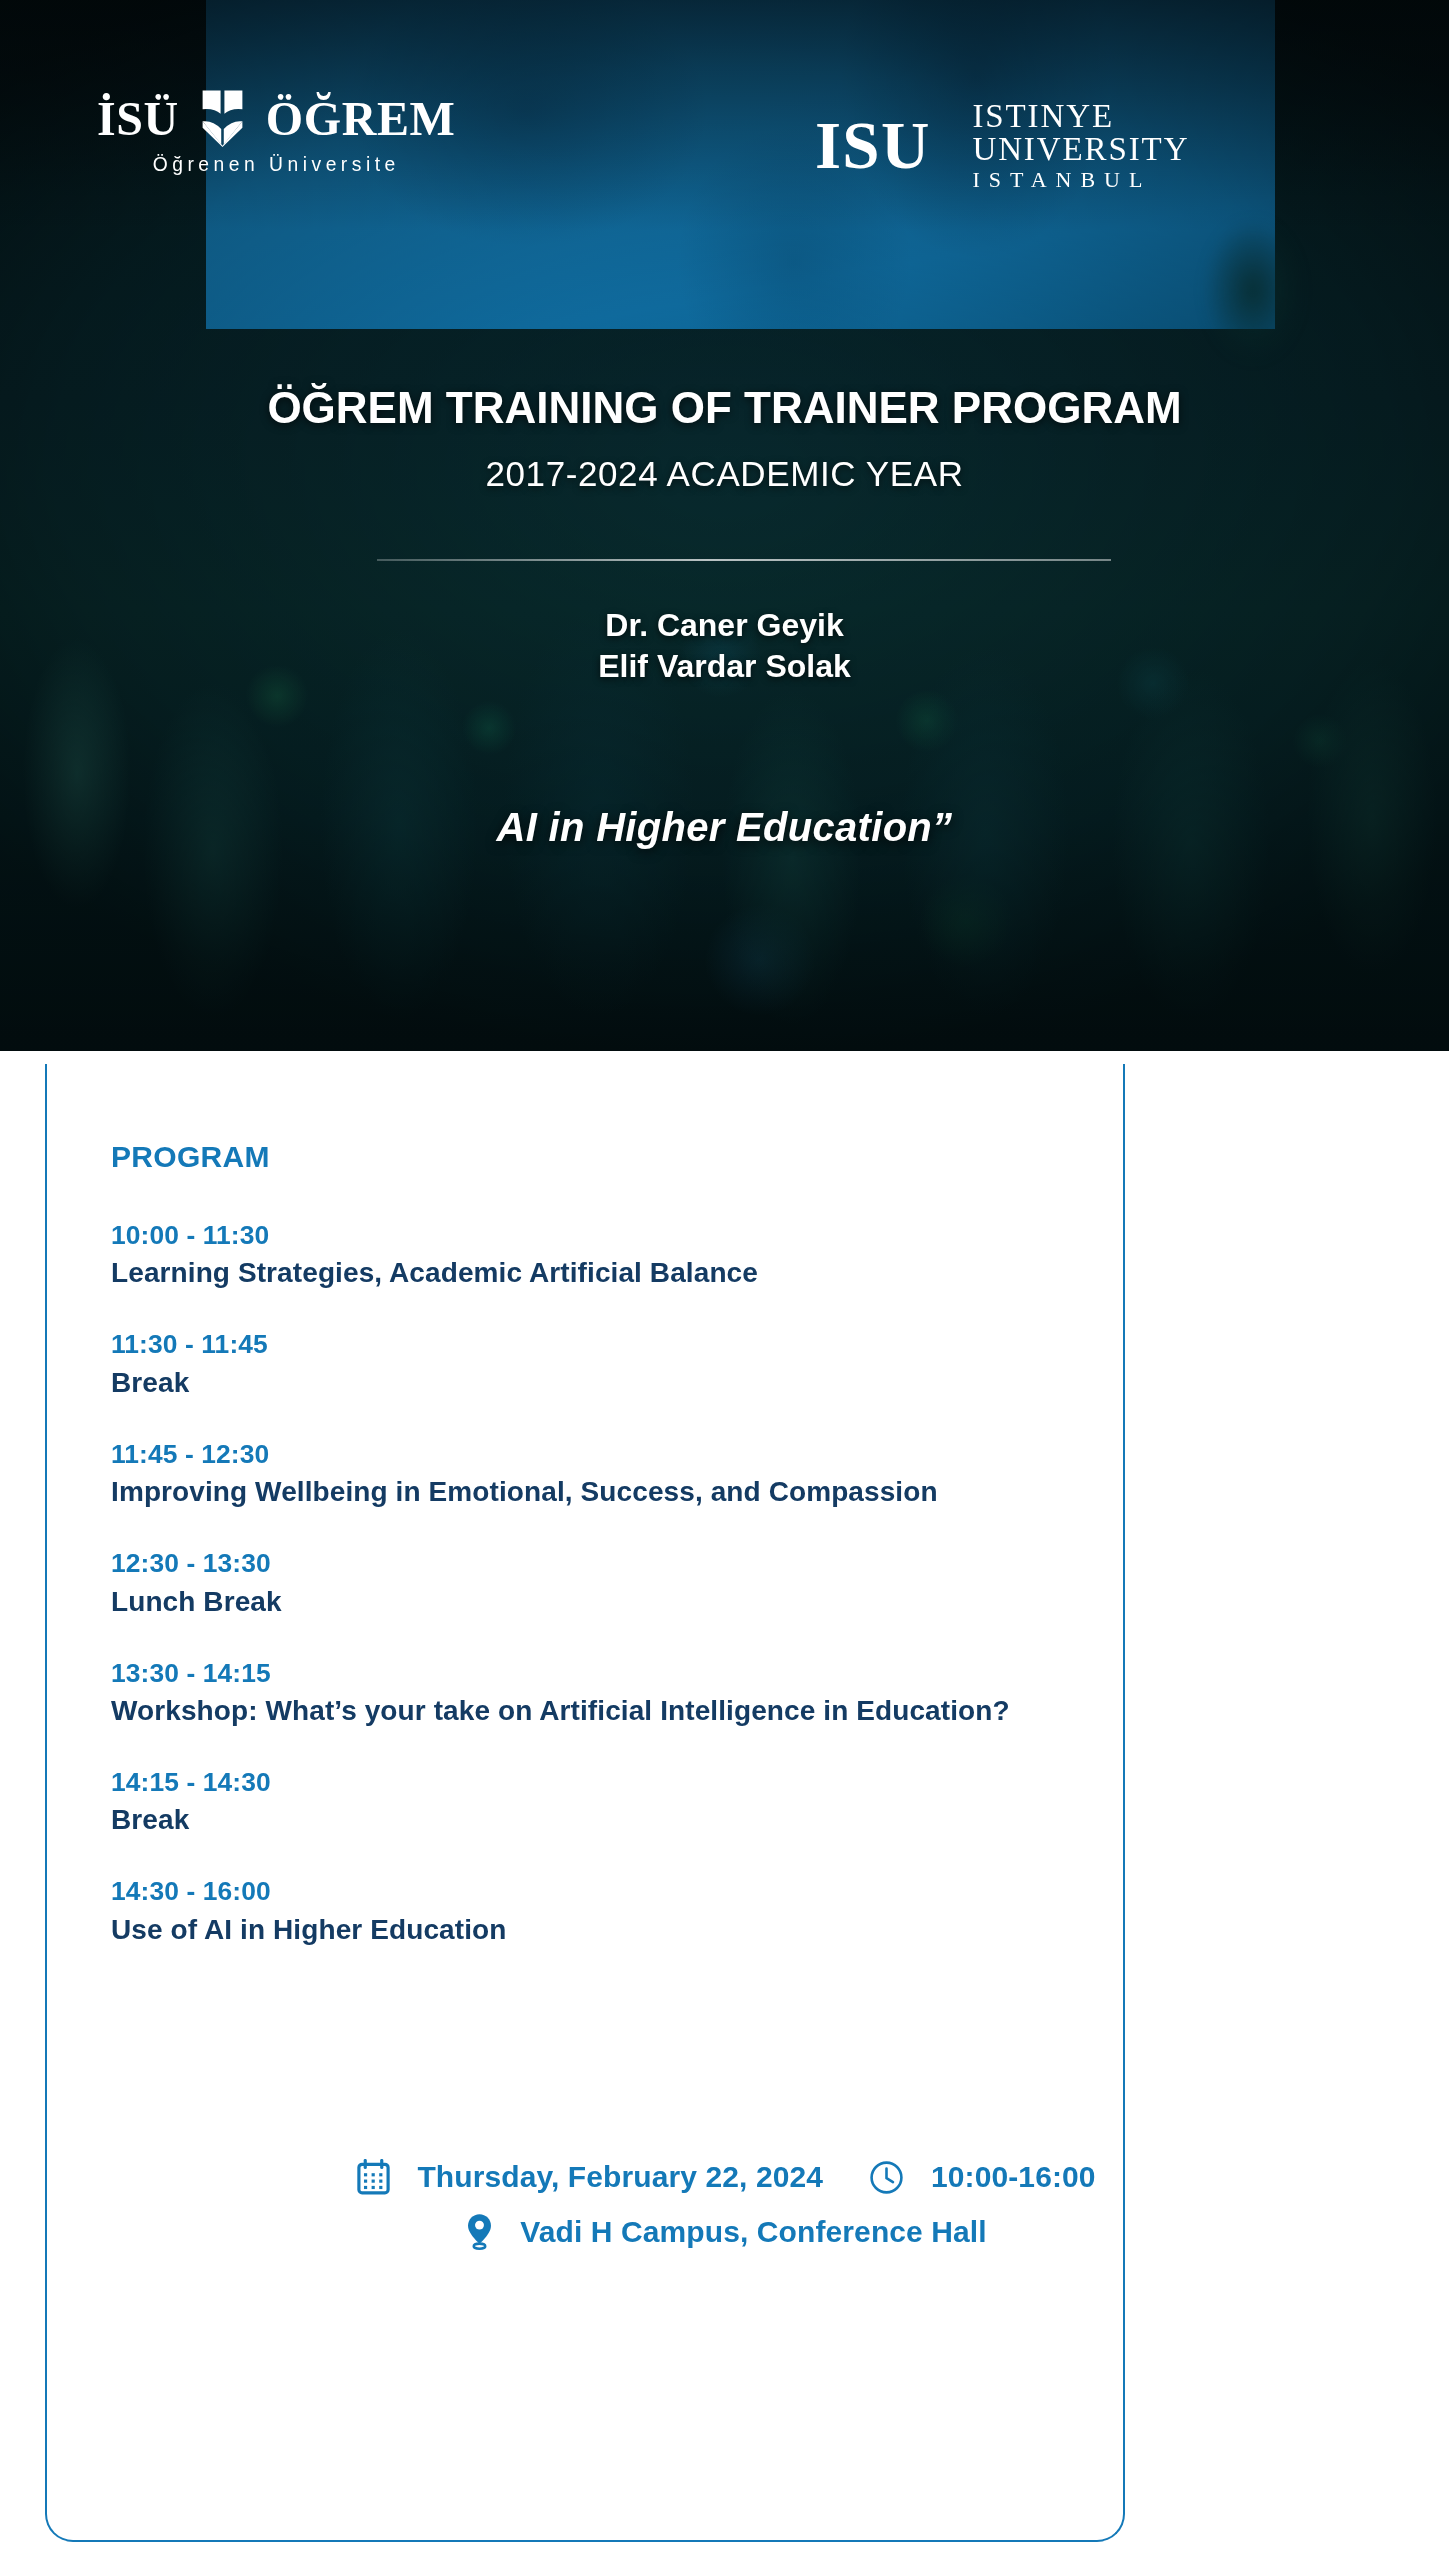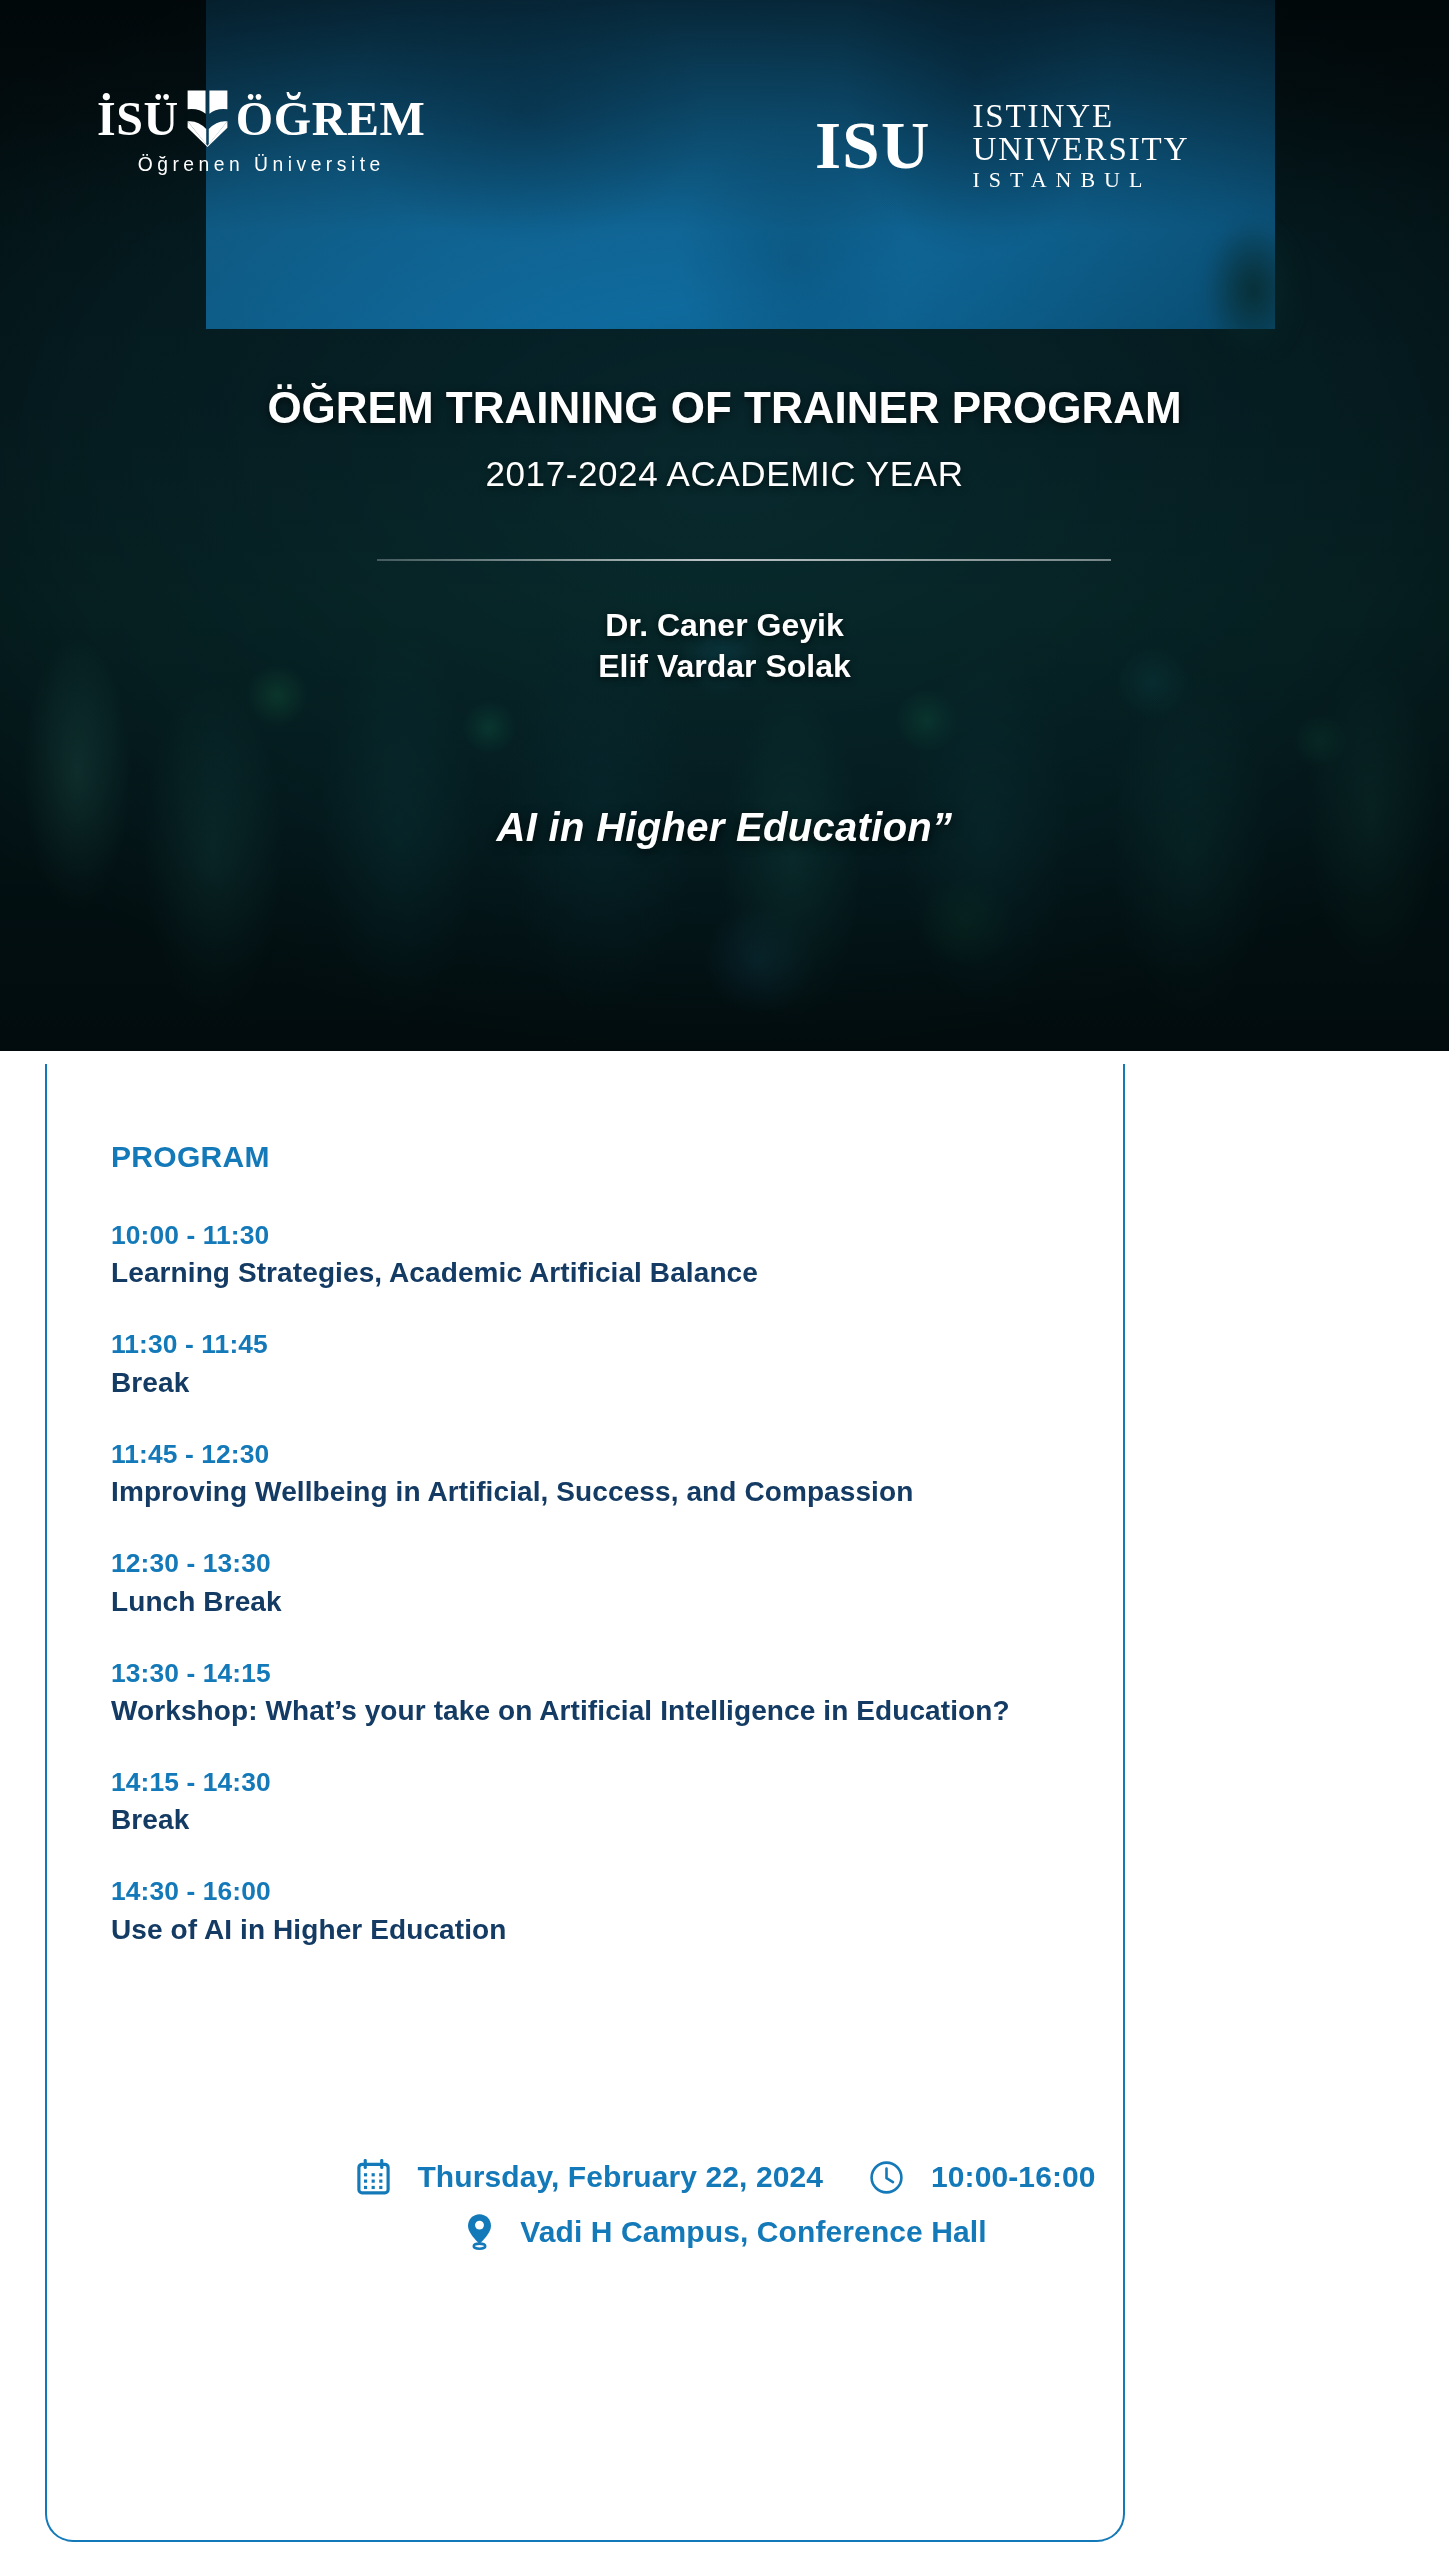--- a/index.html
+++ b/index.html
@@ -64,21 +64,21 @@
   .podium {
     position:absolute; left:1179px; top:213px; width:148px; height:193px;
     background:radial-gradient(ellipse 71px 103px at 50% 40%, rgba(10,55,55,.85), transparent 70%);
     filter:blur(6.4px);
   }
 
   
   .logo-row { position:absolute; left:0; top:84px; width:1449px; height:129px; }
   .ogrem-logo { position:absolute; left:97px; top:6.4px; color:#fff; }
   .ogrem-main {
-    display:flex; align-items:center; gap:6px;
+    display:flex; align-items:center; gap:21px;
     font-family:"Liberation Serif", serif; font-weight:700;
     font-size:48px; letter-spacing:0.6px; line-height:1;
   }
   .book-icon { width:45px; height:59px; display:block; margin-top:-2.6px; }
   .ogrem-sub {
     font-family:"Liberation Sans", sans-serif;
     font-size:19.3px; letter-spacing:4.5px; text-align:center;
     margin-top:7.7px; font-weight:400;
   }
   .isu-logo { position:absolute; left:815px; top:15.5px; display:flex; align-items:center; color:#fff; }
@@ -213,21 +213,21 @@
         <div class="sched-desc">Learning Strategies, Academic Artificial Balance</div>
       </div>
 
       <div class="sched-item">
         <div class="sched-time">11:30 - 11:45</div>
         <div class="sched-desc">Break</div>
       </div>
 
       <div class="sched-item">
         <div class="sched-time">11:45 - 12:30</div>
-        <div class="sched-desc">Improving Wellbeing in Artificial, Success, and Compassion</div>
+        <div class="sched-desc">Improving Wellbeing in Emotional, Success, and Compassion</div>
       </div>
 
       <div class="sched-item">
         <div class="sched-time">12:30 - 13:30</div>
         <div class="sched-desc">Lunch Break</div>
       </div>
 
       <div class="sched-item">
         <div class="sched-time">13:30 - 14:15</div>
         <div class="sched-desc">Workshop: What’s your take on Artificial Intelligence in Education?</div>

